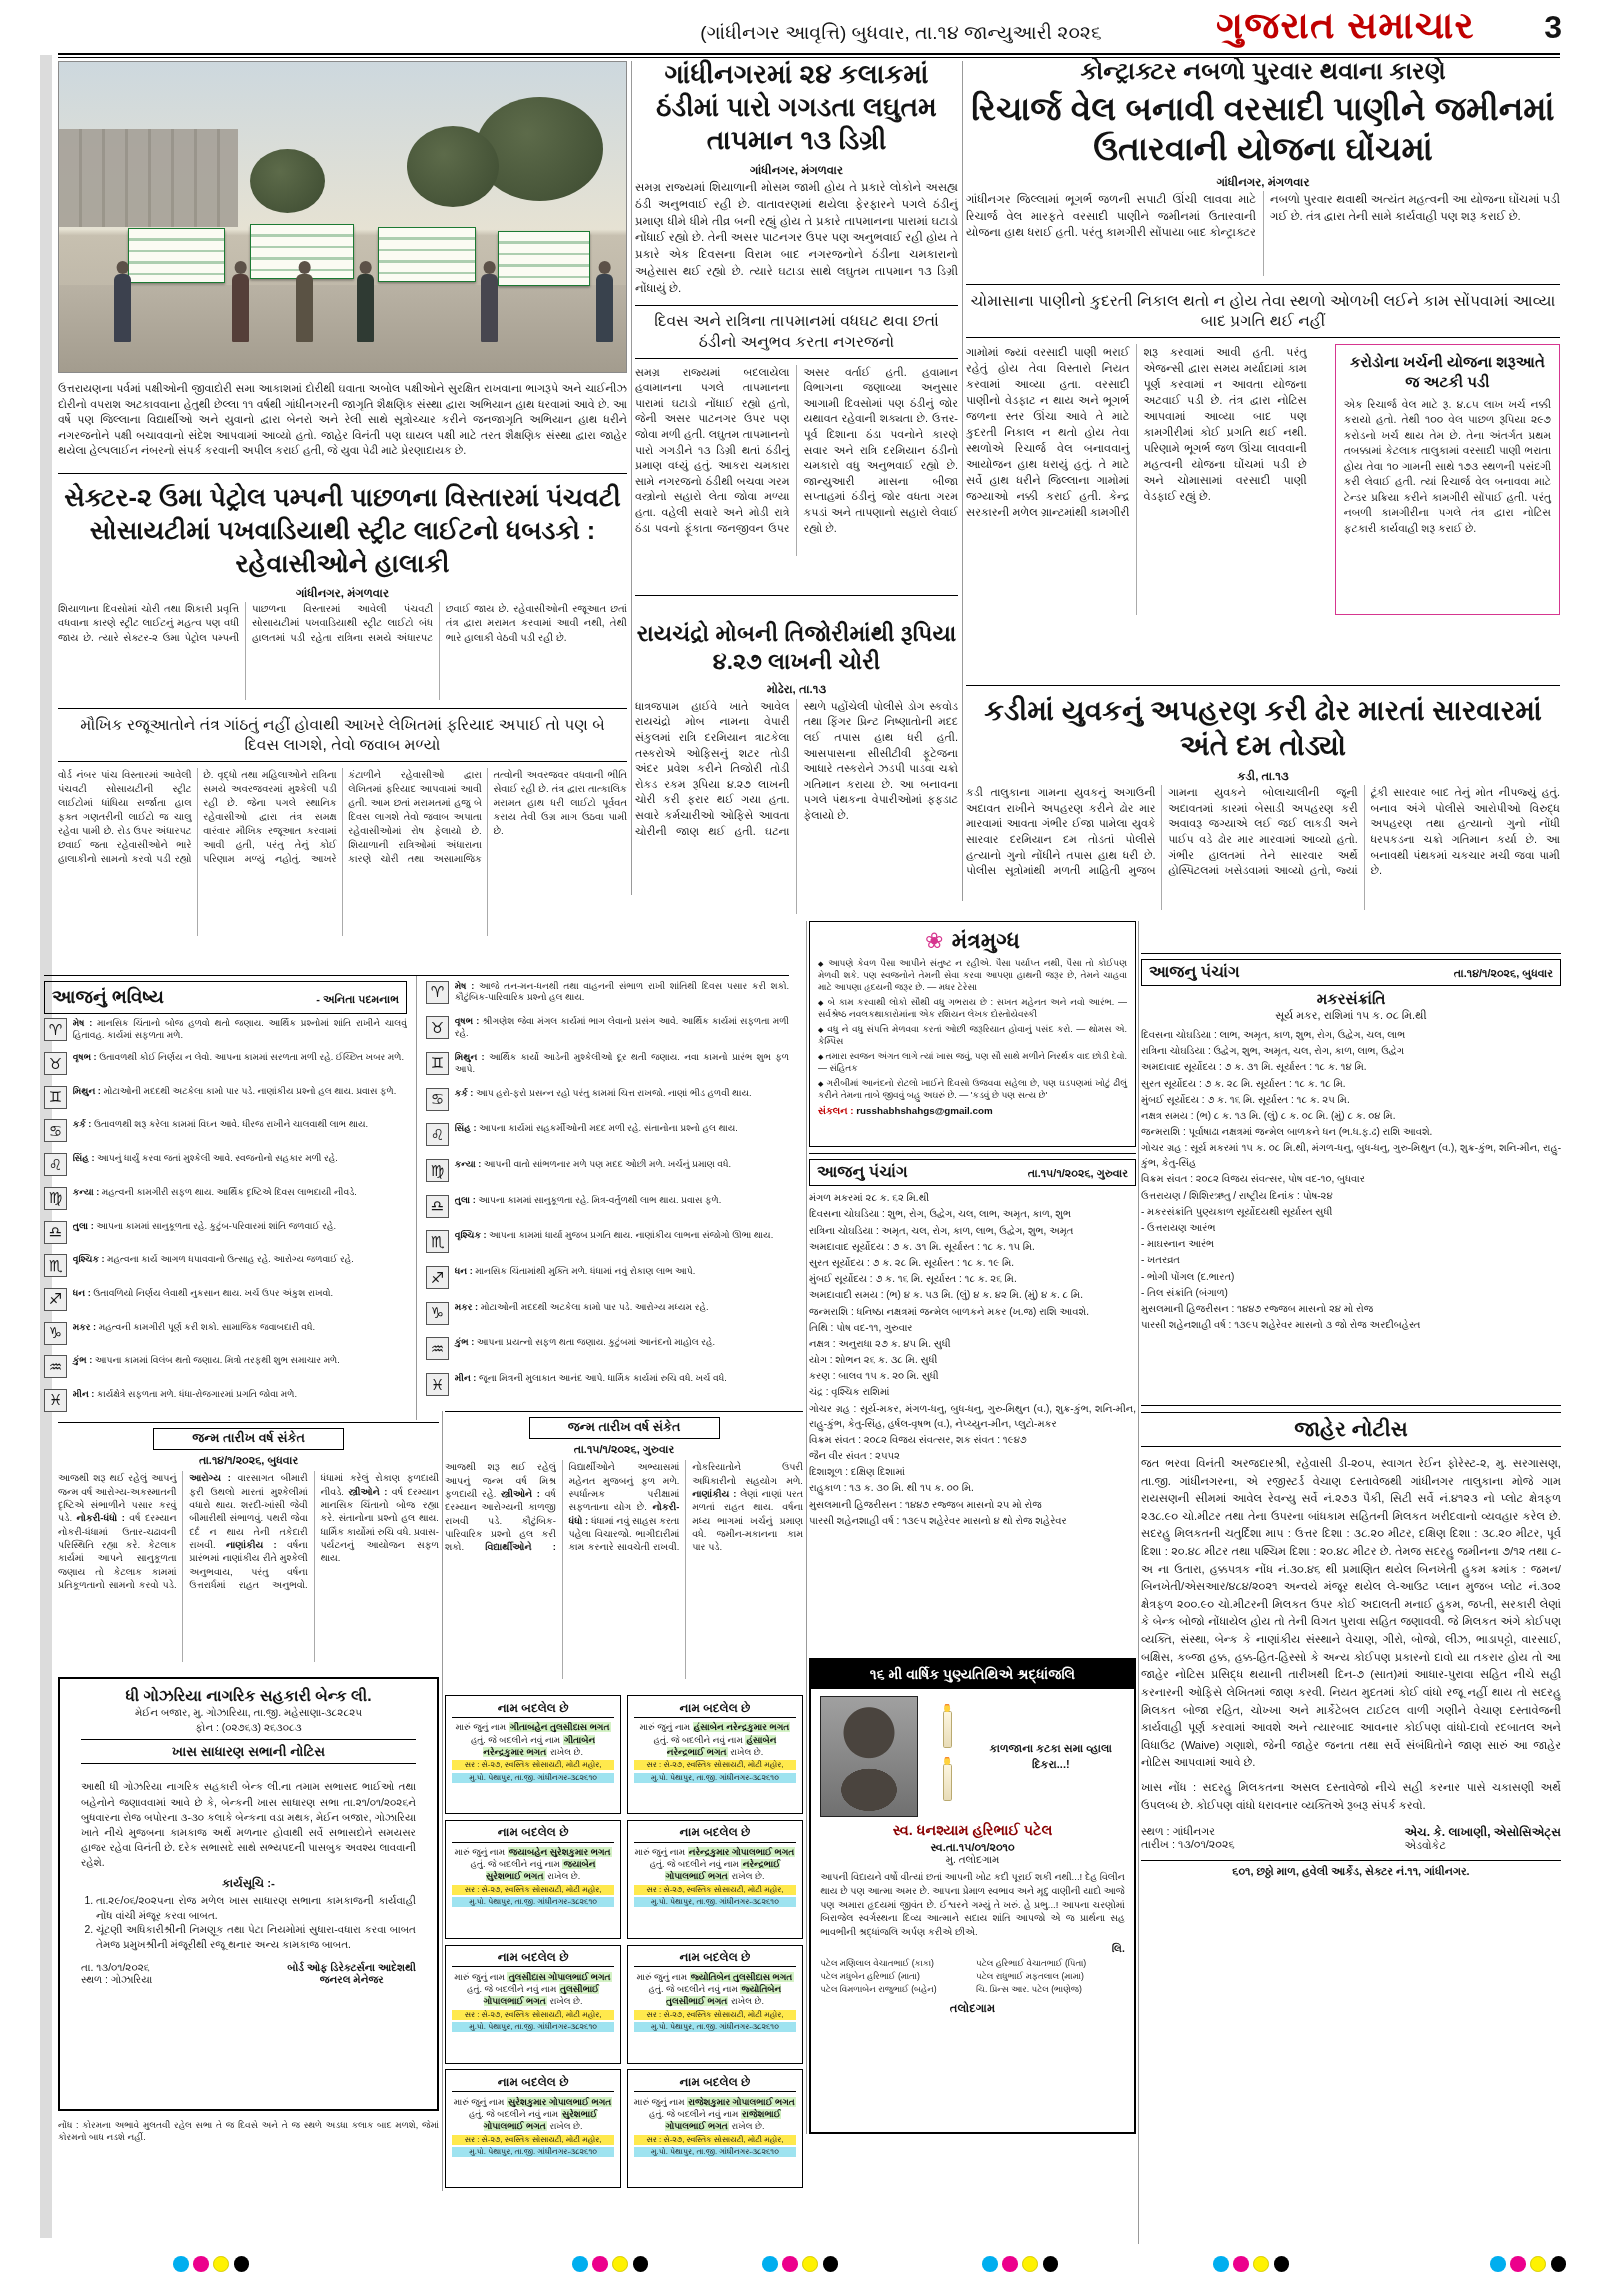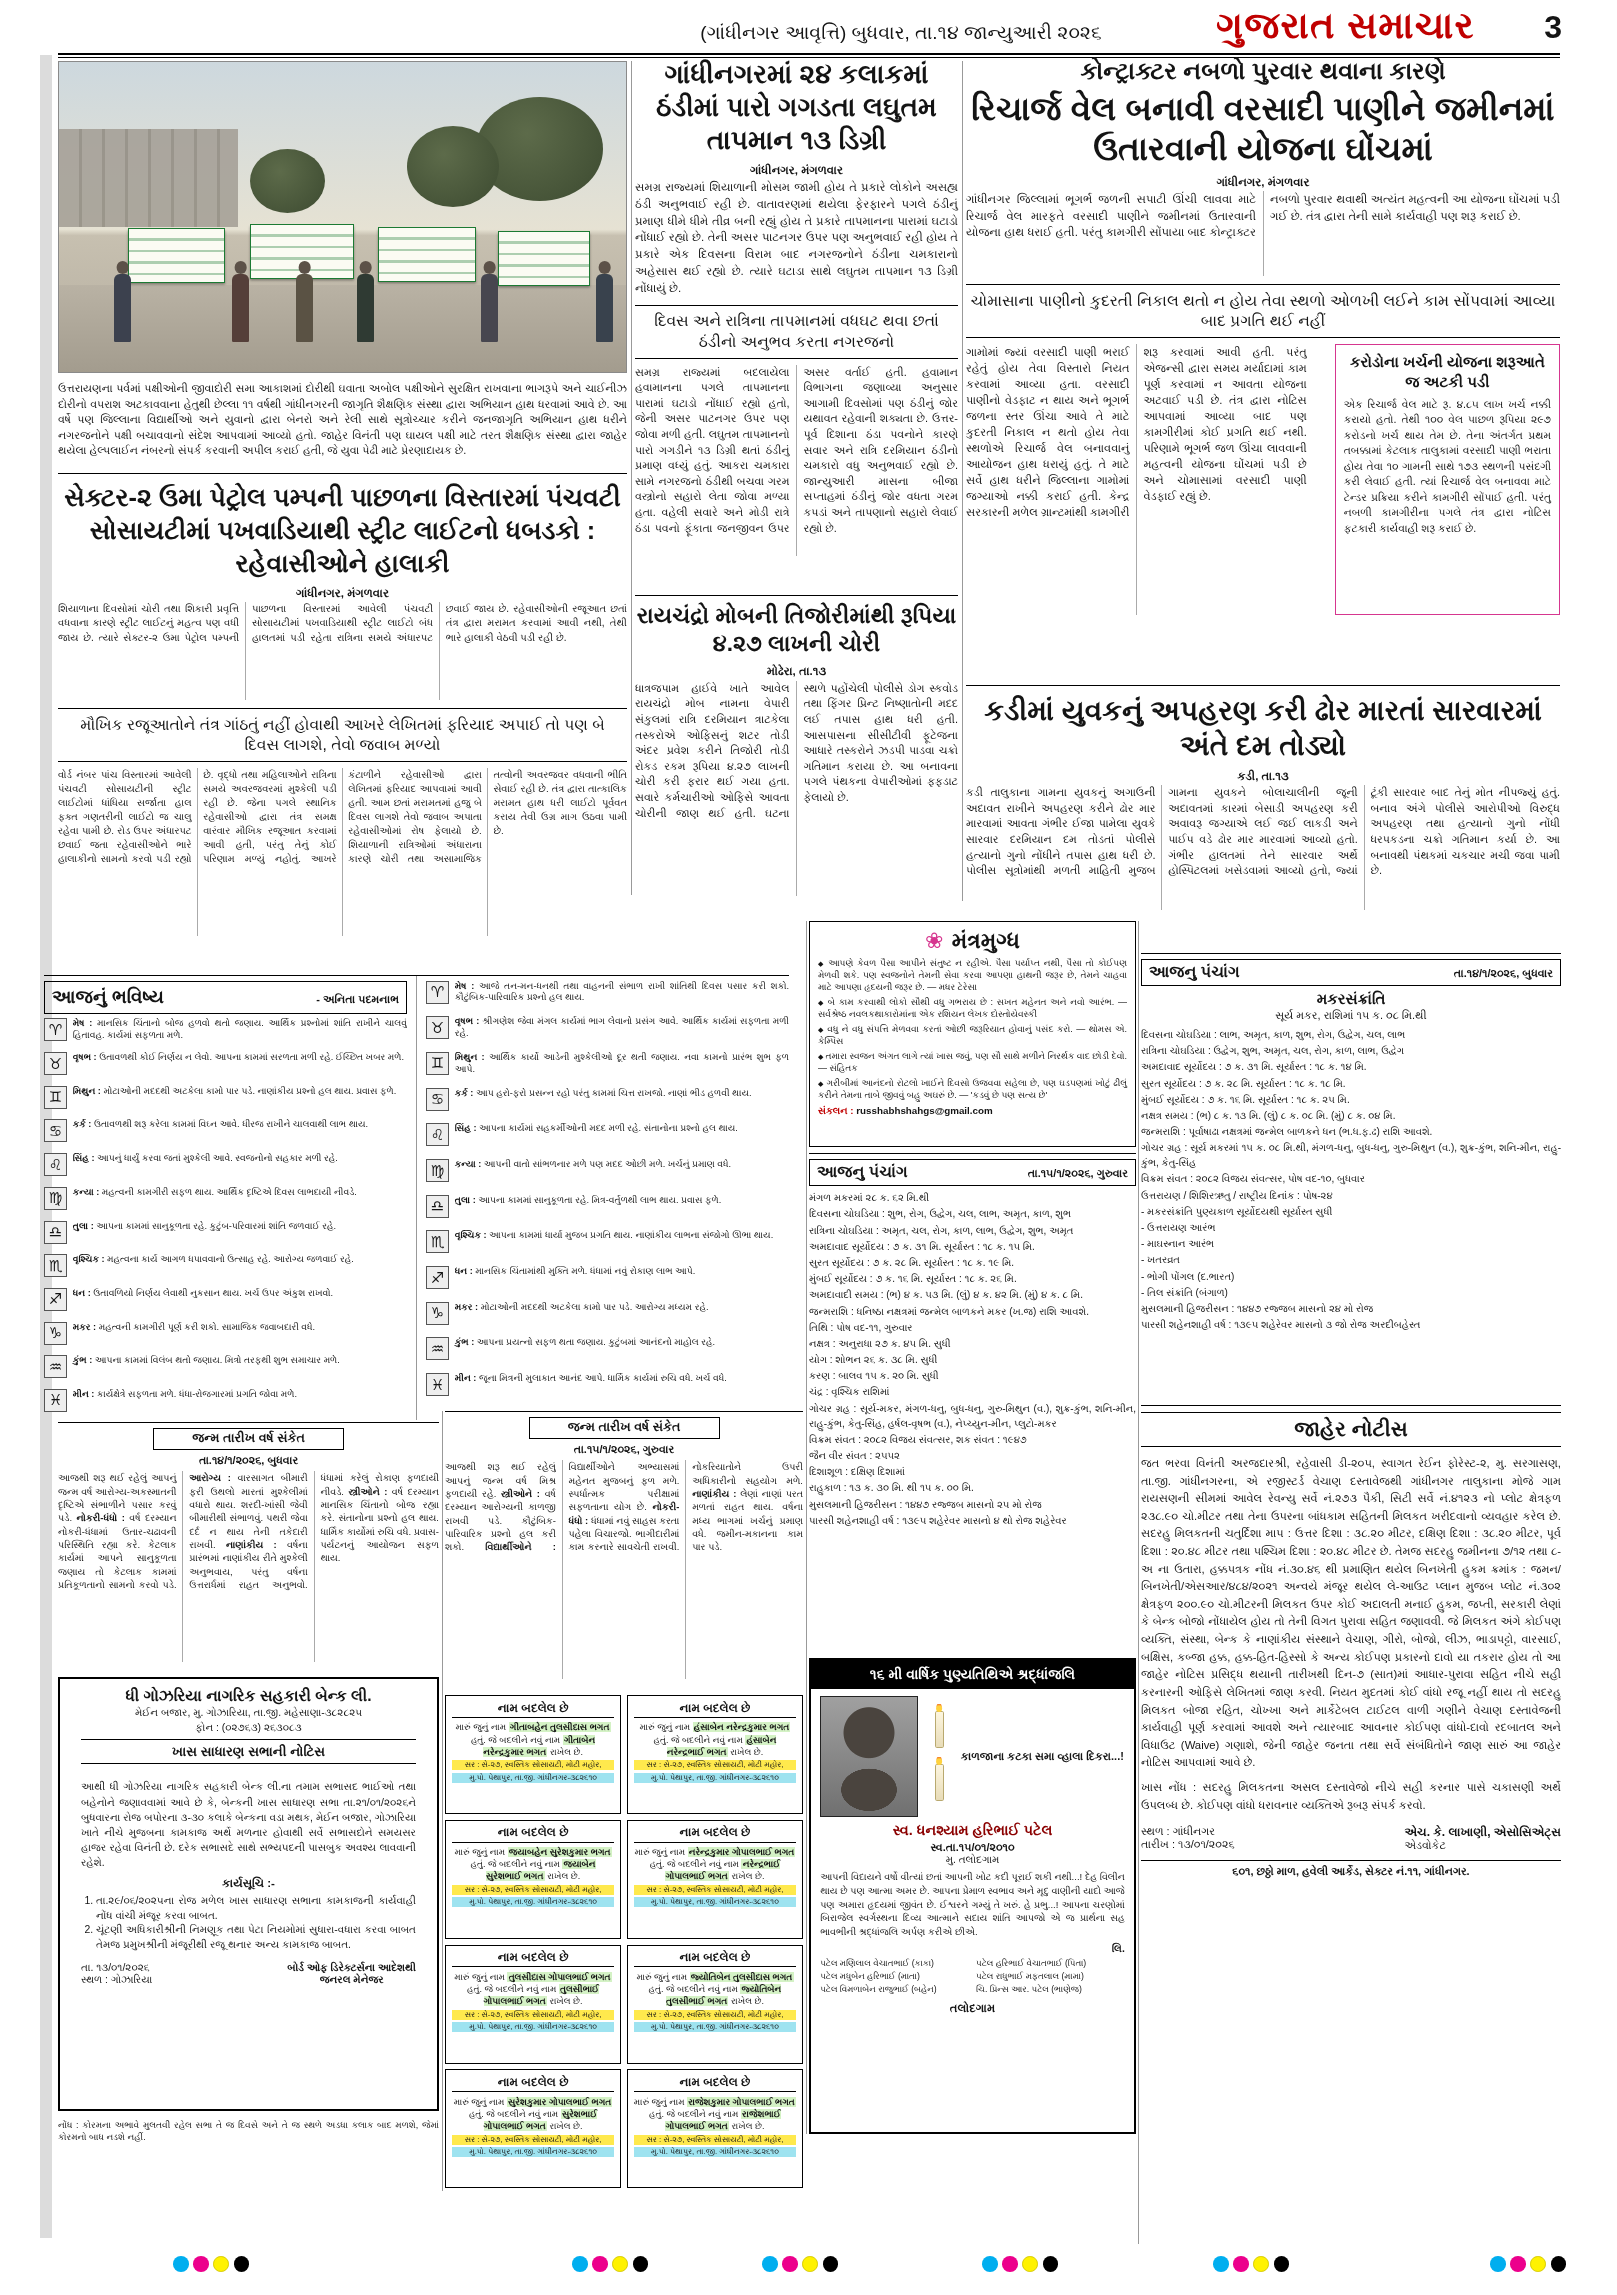--- a/index.html
+++ b/index.html
@@ -40,21 +40,21 @@
 .bodytxt{font-size:11px;line-height:1.42;text-align:justify;overflow:hidden}
 .cols2{columns:2;column-gap:14px;column-rule:0.6px solid #aaa}
 .cols3{columns:3;column-gap:12.7px;column-rule:0.6px solid #aaa}
 .cols4{columns:4;column-gap:11.6px;column-rule:0.6px solid #aaa}
 
 .cold{left:635px;top:58px;width:323px}
 .cold h2{font-size:26.6px;line-height:1.24;text-align:center}
 .cold .lead{font-size:11.6px;line-height:1.45;text-align:justify}
 .cold .body{height:191px}
 
-.theft{left:635px;top:595px;width:323px;border-top:1.2px solid #000;padding-top:6px}
+.theft{left:635px;top:595px;width:323px;border-top:1.2px solid #000;padding-top:24px}
 .theft h3{font-size:22.5px;line-height:1.26;text-align:center}
 .theft .body{height:215px}
 
 .recharge{left:966px;top:57px;width:594px}
 .kicker{font-size:24px;font-weight:bold;text-align:center}
 .recharge h1{font-size:33px;line-height:1.22;text-align:center;margin-top:3.5px}
 .recharge .intro{height:85px;font-size:11.6px}
 .rrow{display:flex;gap:28px;margin-top:3px}
 .rbody{width:347px;height:271px;font-size:11.3px}
 .rbox{width:229px;height:271px;border:1.7px solid #d6368f;padding:7px 8px;overflow:hidden}
@@ -128,21 +128,21 @@
 .ptitle{font-size:16px;font-weight:bold}
 .pdate{font-size:11px;font-weight:bold}
 .pfest{font-size:15px;font-weight:bold;text-align:center;margin-top:4.6px}
 .pfsub{font-size:11px;text-align:center;margin-top:1.2px}
 .plines{margin-top:4.6px}
 .pline{font-size:10px;line-height:1.5;text-align:justify;margin-bottom:1.2px}
 
 .obit{left:809px;top:1658px;width:327px;height:476px;border:2.3px double #000;overflow:hidden}
 .ohead{background:#000;color:#fff;font-size:14px;font-weight:bold;text-align:center;padding:5.8px}
 .obody{padding:7px 9.2px}
-.orow{display:flex;gap:8px}
+.orow{display:flex;gap:16px}
 .ophoto{flex:0 0 98px;height:121px;border:1.7px solid #222;background:
  radial-gradient(circle at 50% 30%,#4a443e 0 26%,transparent 27%),
  radial-gradient(46px 35px at 50% 78%,#4a443e 0 60%,transparent 61%),
  linear-gradient(#a0a0a0,#707070)}
 .ocandles{flex:0 0 26.6px;display:flex;flex-direction:column;align-items:center;justify-content:center}
 .candle{width:9.2px;height:37px;background:linear-gradient(#fdf6e0,#e8dcb8);border:0.6px solid #b9a96f;border-radius:1.7px;position:relative;margin:8px 0}
 .candle::before{content:"";position:absolute;top:-9.2px;left:50%;transform:translateX(-50%);width:5.8px;height:9.2px;border-radius:50% 50% 50% 50%/62% 62% 38% 38%;background:radial-gradient(circle at 50% 68%,#ffd23e 0 45%,#f26d21 78%,transparent 82%)}
 .opintro{flex:1;display:flex;align-items:center;font-size:11px;font-weight:bold;text-align:center;line-height:1.5}
 .oname{font-size:14.4px;font-weight:bold;color:#8b0000;text-align:center;margin-top:5.8px}
 .odate{font-size:11px;font-weight:bold;text-align:center;margin-top:1.2px}

